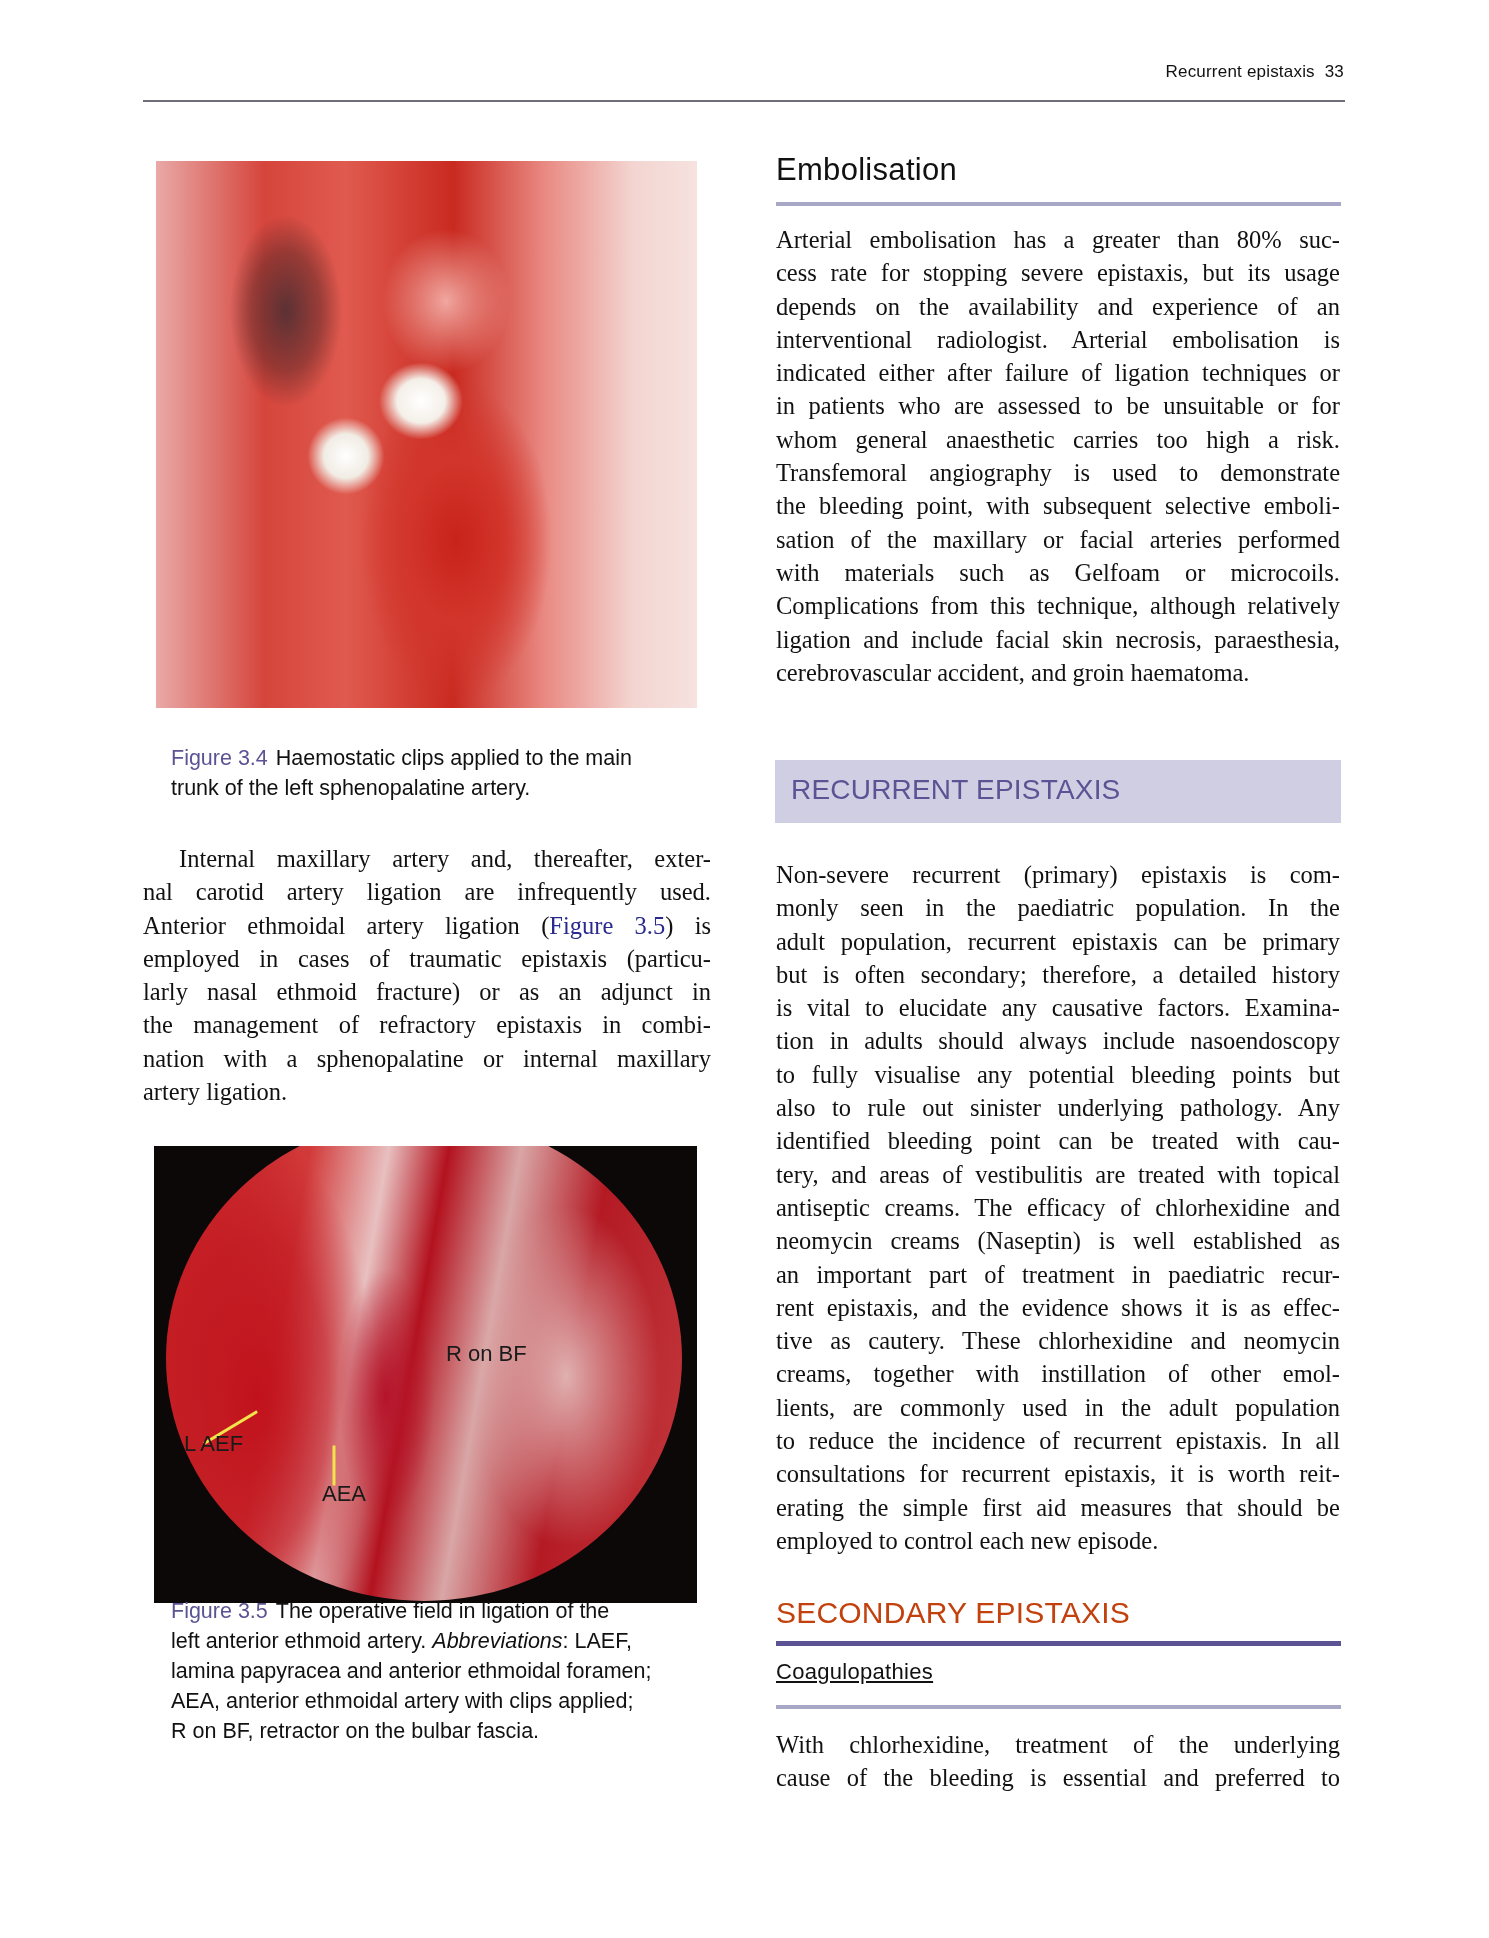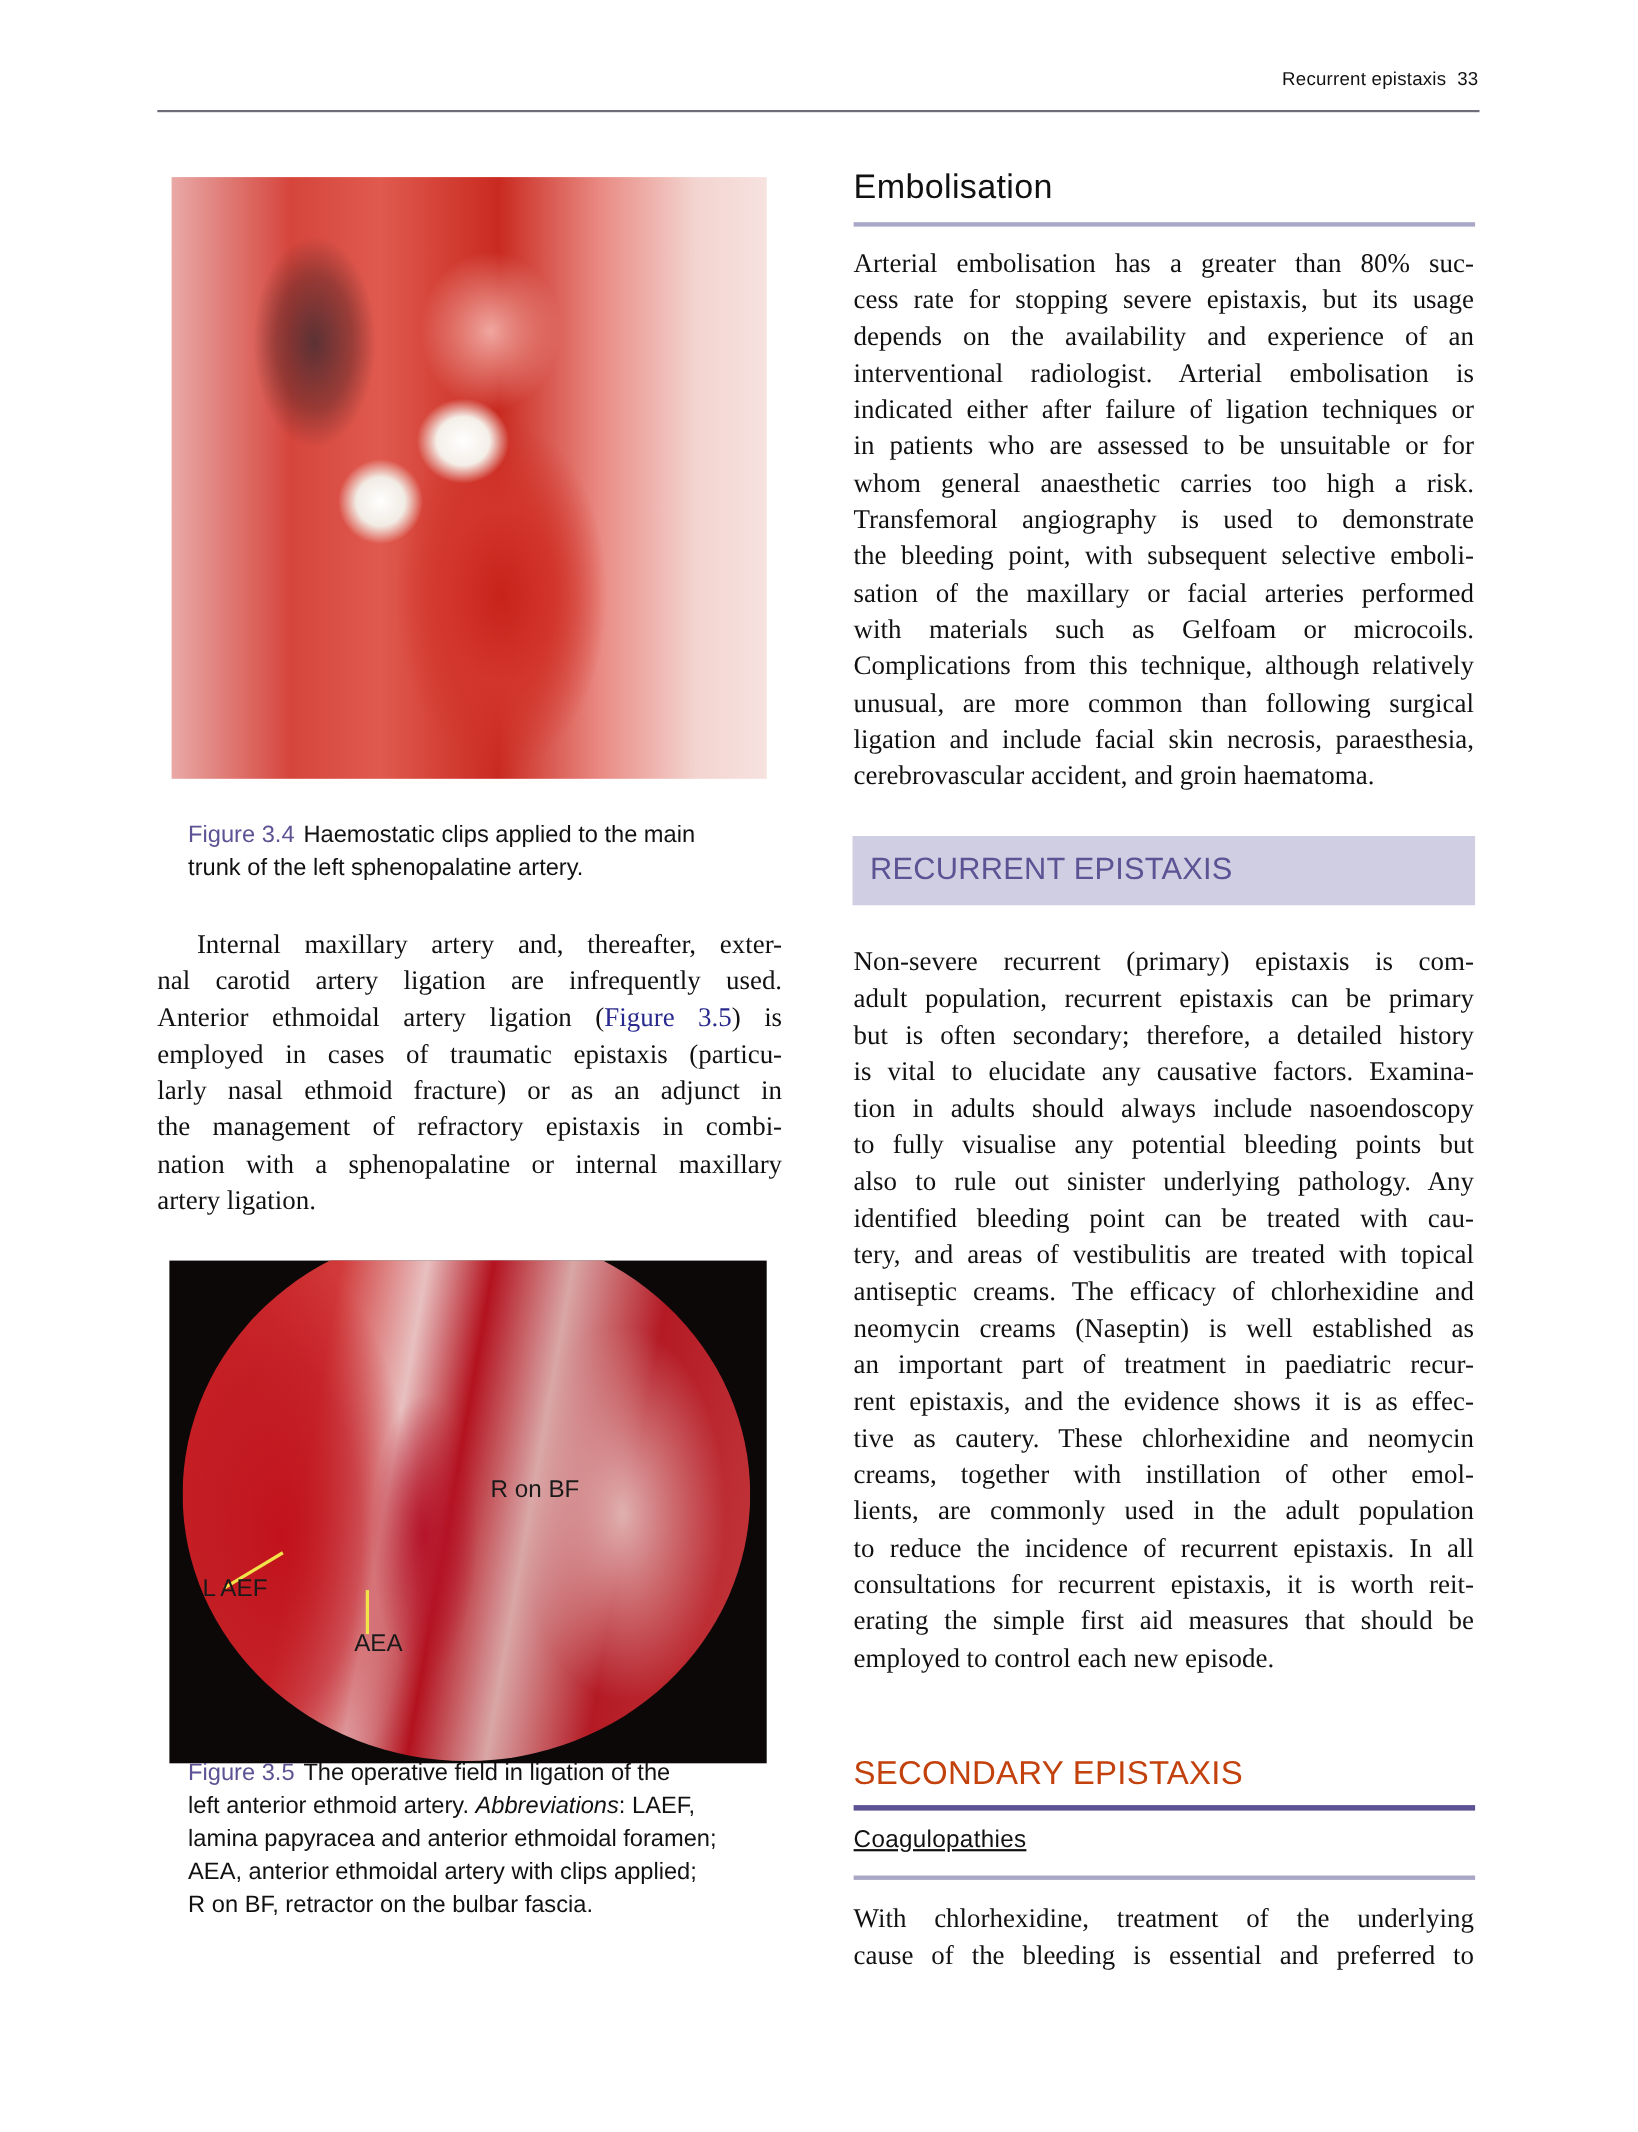--- a/index.html
+++ b/index.html
@@ -104,30 +104,30 @@
     <span class="line">depends on the availability and experience of an</span>
     <span class="line">interventional radiologist. Arterial embolisation is</span>
     <span class="line">indicated either after failure of ligation techniques or</span>
     <span class="line">in patients who are assessed to be unsuitable or for</span>
     <span class="line">whom general anaesthetic carries too high a risk.</span>
     <span class="line">Transfemoral angiography is used to demonstrate</span>
     <span class="line">the bleeding point, with subsequent selective emboli-</span>
     <span class="line">sation of the maxillary or facial arteries performed</span>
     <span class="line">with materials such as Gelfoam or microcoils.</span>
     <span class="line">Complications from this technique, although relatively</span>
-    <span class="line">unusual, are more common than following surgical</span>
     <span class="line">ligation and include facial skin necrosis, paraesthesia,</span>
     <span class="line last">cerebrovascular accident, and groin haematoma.</span>
   </div>
 
 <div id="recur-banner" class="abs">
   <div id="recur-title" class="sans">RECURRENT EPISTAXIS</div>
 </div>
 <div id="recur-para" class="abs para serif">
     <span class="line">Non-severe recurrent (primary) epistaxis is com-</span>
+    <span class="line">monly seen in the paediatric population. In the</span>
     <span class="line">adult population, recurrent epistaxis can be primary</span>
     <span class="line">but is often secondary; therefore, a detailed history</span>
     <span class="line">is vital to elucidate any causative factors. Examina-</span>
     <span class="line">tion in adults should always include nasoendoscopy</span>
     <span class="line">to fully visualise any potential bleeding points but</span>
     <span class="line">also to rule out sinister underlying pathology. Any</span>
     <span class="line">identified bleeding point can be treated with cau-</span>
     <span class="line">tery, and areas of vestibulitis are treated with topical</span>
     <span class="line">antiseptic creams. The efficacy of chlorhexidine and</span>
     <span class="line">neomycin creams (Naseptin) is well established as</span>

